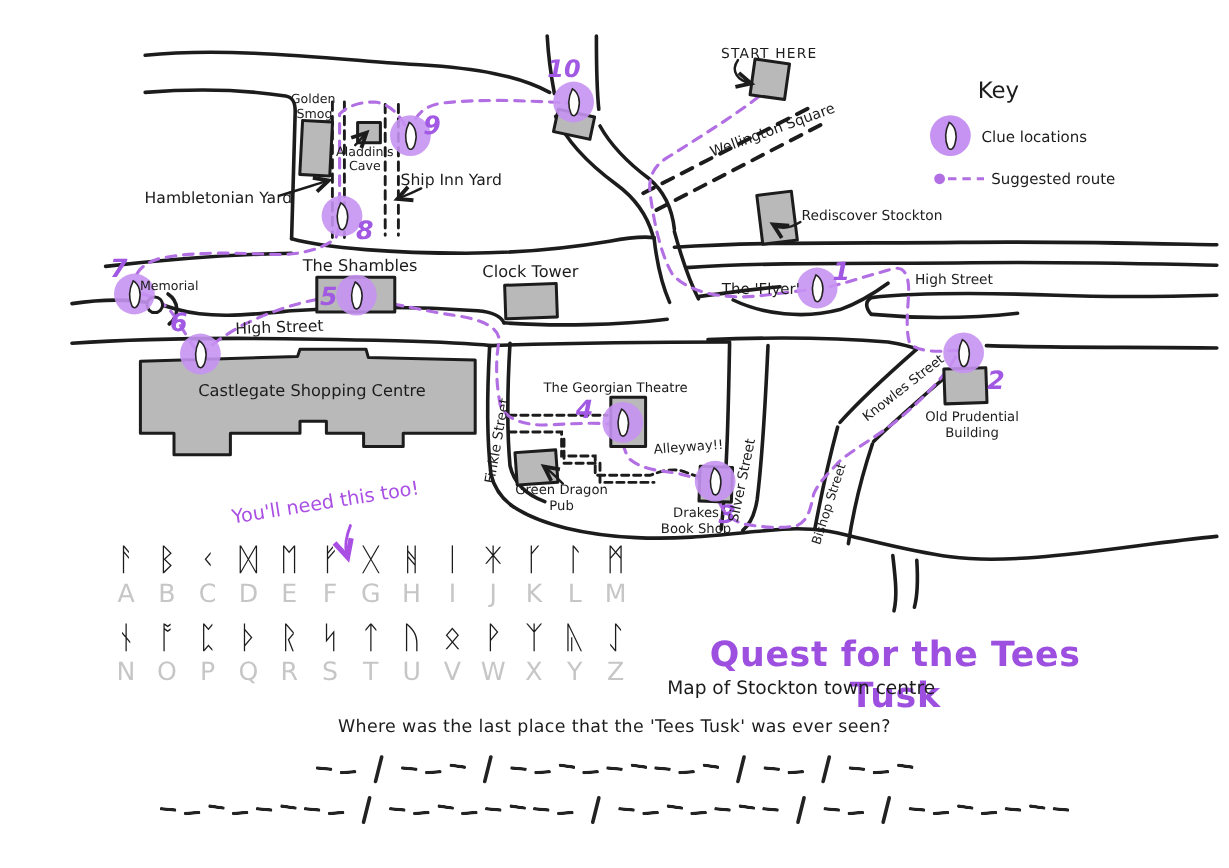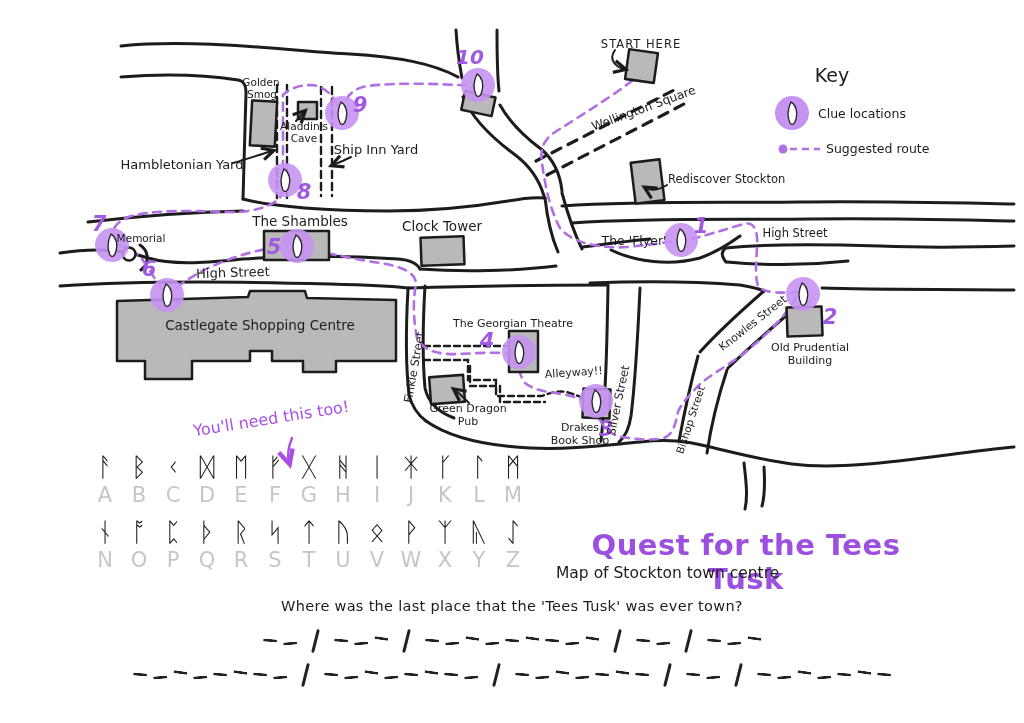--- a/index.html
+++ b/index.html
@@ -226,21 +226,21 @@
     <text class="lbl" x="634" y="245" font-size="12.5">The 'Flyer'</text>
     <text class="lbl" x="810" y="351" font-size="11">Old Prudential</text>
     <text class="lbl" x="810" y="364" font-size="11">Building</text>
     <text x="272" y="424" font-size="16" fill="#a94fe4" transform="rotate(-9 272 424)" font-family="DejaVu Sans, sans-serif">You'll need this too!</text>
   </g>
 </svg>
 
 <div id="title">Quest for the Tees Tusk</div>
 <div id="subtitle">Map of Stockton town centre</div>
 
-<div id="question">Where was the last place that the 'Tees Tusk' was ever town?</div>
+<div id="question">Where was the last place that the 'Tees Tusk' was ever seen?</div>
 <div id="answer-line-1" class="blank-line">
     <span class="bgroup">
       <span class="dash"></span>
       <span class="dash"></span>
     </span>
     <span class="slash"></span>
     <span class="bgroup">
       <span class="dash"></span>
       <span class="dash"></span>
       <span class="dash"></span>

